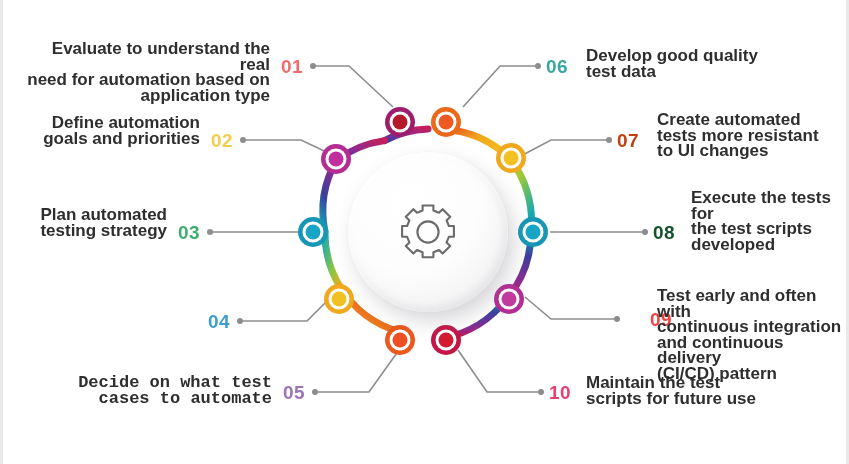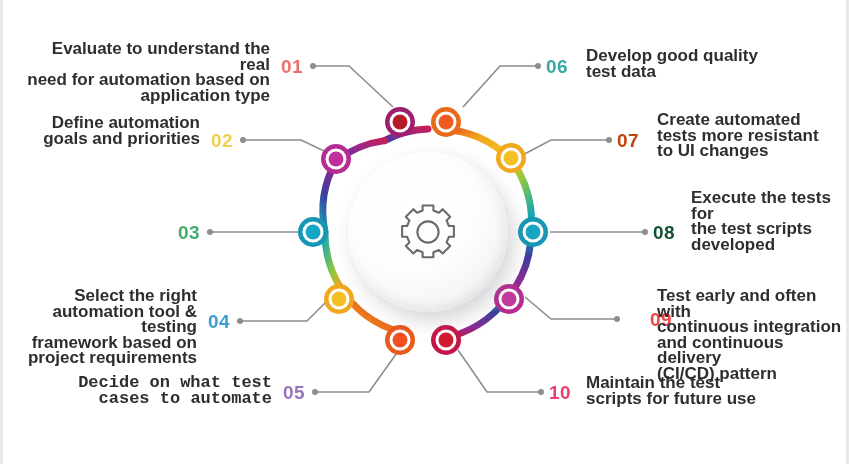--- a/index.html
+++ b/index.html
@@ -280,24 +280,22 @@
   <div class="num" style="left: 617px; top: 131px; color: #c2410c;">07</div>
   <div class="num" style="left: 653px; top: 223px; color: #14532d;">08</div>
   <div class="num" style="left: 650px; top: 310px; color: #ef4444;">09</div>
   <div class="num" style="left: 549px; top: 383px; color: rgb(232, 64, 110);">10</div>
 
   <div class="txt right" style="left:20px;  top:41px;  width:250px;">Evaluate to understand the real
 need for automation based on
 application type</div>
   <div class="txt right" style="left:20px;  top:115px; width:180px;">Define automation
 goals and priorities</div>
-  <div class="txt right" style="left:10px;  top:288px; width:187px;">Select the right
-automation tool &amp; testing
-framework based on
-project requirements</div>
+  <div class="txt right" style="left:20px;  top:207px; width:147px;">Plan automated
+testing strategy</div>
   <div class="txt right" style="left:60px;  top:375px; width:212px;font-family:Liberation Mono, monospace;">Decide on what test
 cases to automate</div>
   <div class="txt left" style="left:586px; top:48px;  width:250px;">Develop good quality
 test data</div>
   <div class="txt left" style="left:657px; top:112px; width:190px;">Create automated
 tests more resistant
 to UI changes</div>
   <div class="txt left" style="left:691px; top:190px; width:158px;">Execute the tests for
 the test scripts
 developed</div>

